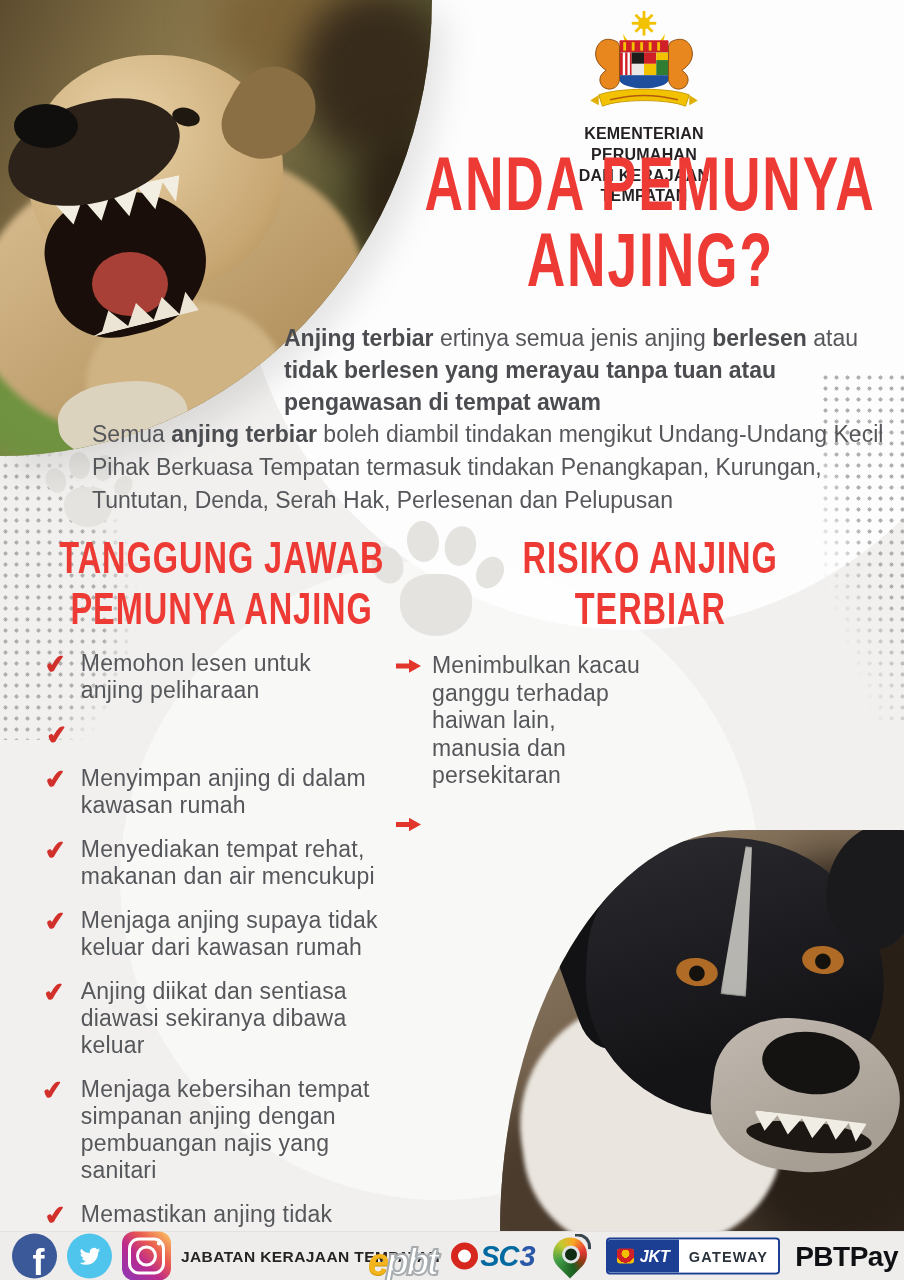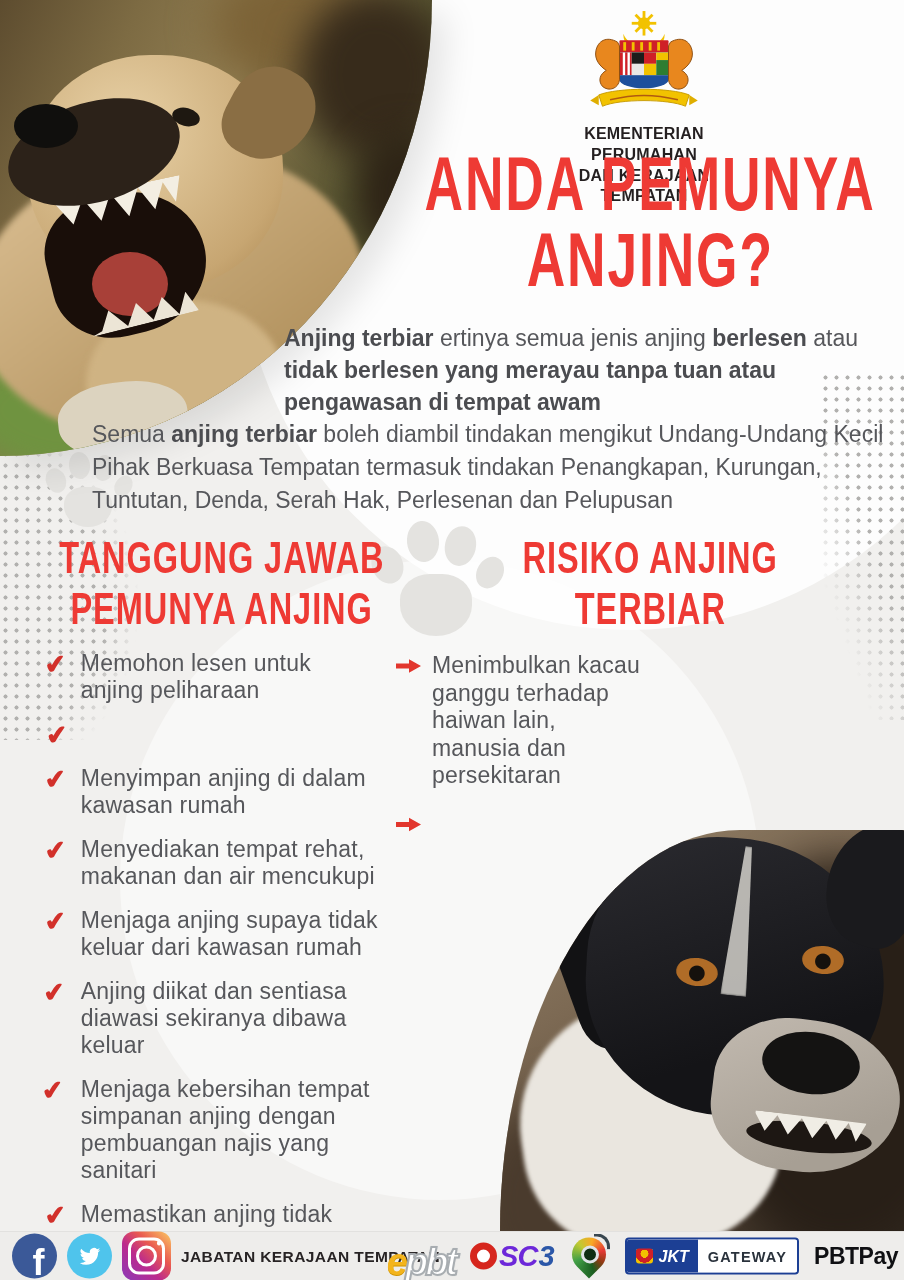--- a/index.html
+++ b/index.html
@@ -142,39 +142,39 @@
     border:3px solid #fff;border-radius:50%;}
   .icon-ig .dot{position:absolute;right:10px;top:9px;width:4.5px;height:4.5px;border-radius:50%;background:#fff;}
   .dept{font-size:15.5px;font-weight:bold;color:#272324;letter-spacing:.4px;}
   .footer-right{position:absolute;right:6px;top:50%;transform:translateY(-50%);
     display:flex;align-items:center;gap:15px;}
   .epbt{font-style:italic;font-weight:900;font-size:38px;letter-spacing:-3px;line-height:1;margin-top:11px;}
   .epbt .e{color:#f3b41c;text-shadow:0 1px 0 #cf9400;}
   .epbt .pbt{color:#fff;-webkit-text-stroke:2px #a8adb1;text-shadow:0 0 2px #a8adb1;}
   .osc3{display:flex;align-items:center;gap:2px;font-style:italic;font-weight:900;font-size:29px;line-height:1;}
   .osc-ring{width:27px;height:27px;border:7px solid #d6261d;border-radius:50%;box-sizing:border-box;background:#fff;}
-  .osc-sc{color:#6d28d9;letter-spacing:-1px;}
+  .osc-sc{color:#0369a1;letter-spacing:-1px;}
   .osc-3{color:#2b57a8;margin-left:-1px;}
   .geo-pin{position:relative;width:40px;height:46px;}
   .geo-pin .pin-body{position:absolute;left:2px;top:4px;width:34px;height:34px;
     border-radius:50% 50% 50% 0;transform:rotate(-45deg);
     background:conic-gradient(from 210deg,#1b5e20,#43a047 22%,#c0ca33 42%,#f9a825 58%,#e53935 75%,#8d3b12 88%,#1b5e20);}
   .geo-pin .lens{position:absolute;left:11px;top:12px;width:12px;height:12px;border-radius:50%;
     background:#0e2d13;border:3px solid #dfe3e6;}
   .geo-pin .wifi{position:absolute;right:0;top:0;width:13px;height:13px;
     border-top:3px solid #394750;border-right:3px solid #394750;border-radius:0 13px 0 0;}
   .jkt-badge{display:flex;align-items:stretch;height:33px;border:2px solid #1c3f94;border-radius:4px;
     overflow:hidden;background:#fff;}
   .jkt-left{display:flex;align-items:center;gap:6px;background:#1c3f94;color:#fff;padding:0 9px;
     font-style:italic;font-weight:900;font-size:16px;}
   .jkt-crest{width:17px;height:15px;border-radius:3px;
     background:radial-gradient(circle at 50% 35%,#f2c200 30%,#cf2027 32% 68%,#f2c200 70%);}
   .jkt-right{display:flex;align-items:center;padding:0 10px;color:#2a323c;font-weight:900;
     font-size:14.5px;letter-spacing:1.2px;background:#fff;}
-  .pbtpay{font-weight:900;font-size:23px;color:#0f1013;letter-spacing:-.5px;}
+  .pbtpay{font-weight:900;font-size:28px;color:#0f1013;letter-spacing:-.5px;}
 </style>
 </head>
 <body>
 
 <div class="poster">
 
   <div class="white-bloom"></div>
   <div class="soft-circle"></div>
   <div class="dots dots-left"></div>
   <div class="dots dots-right"></div>

